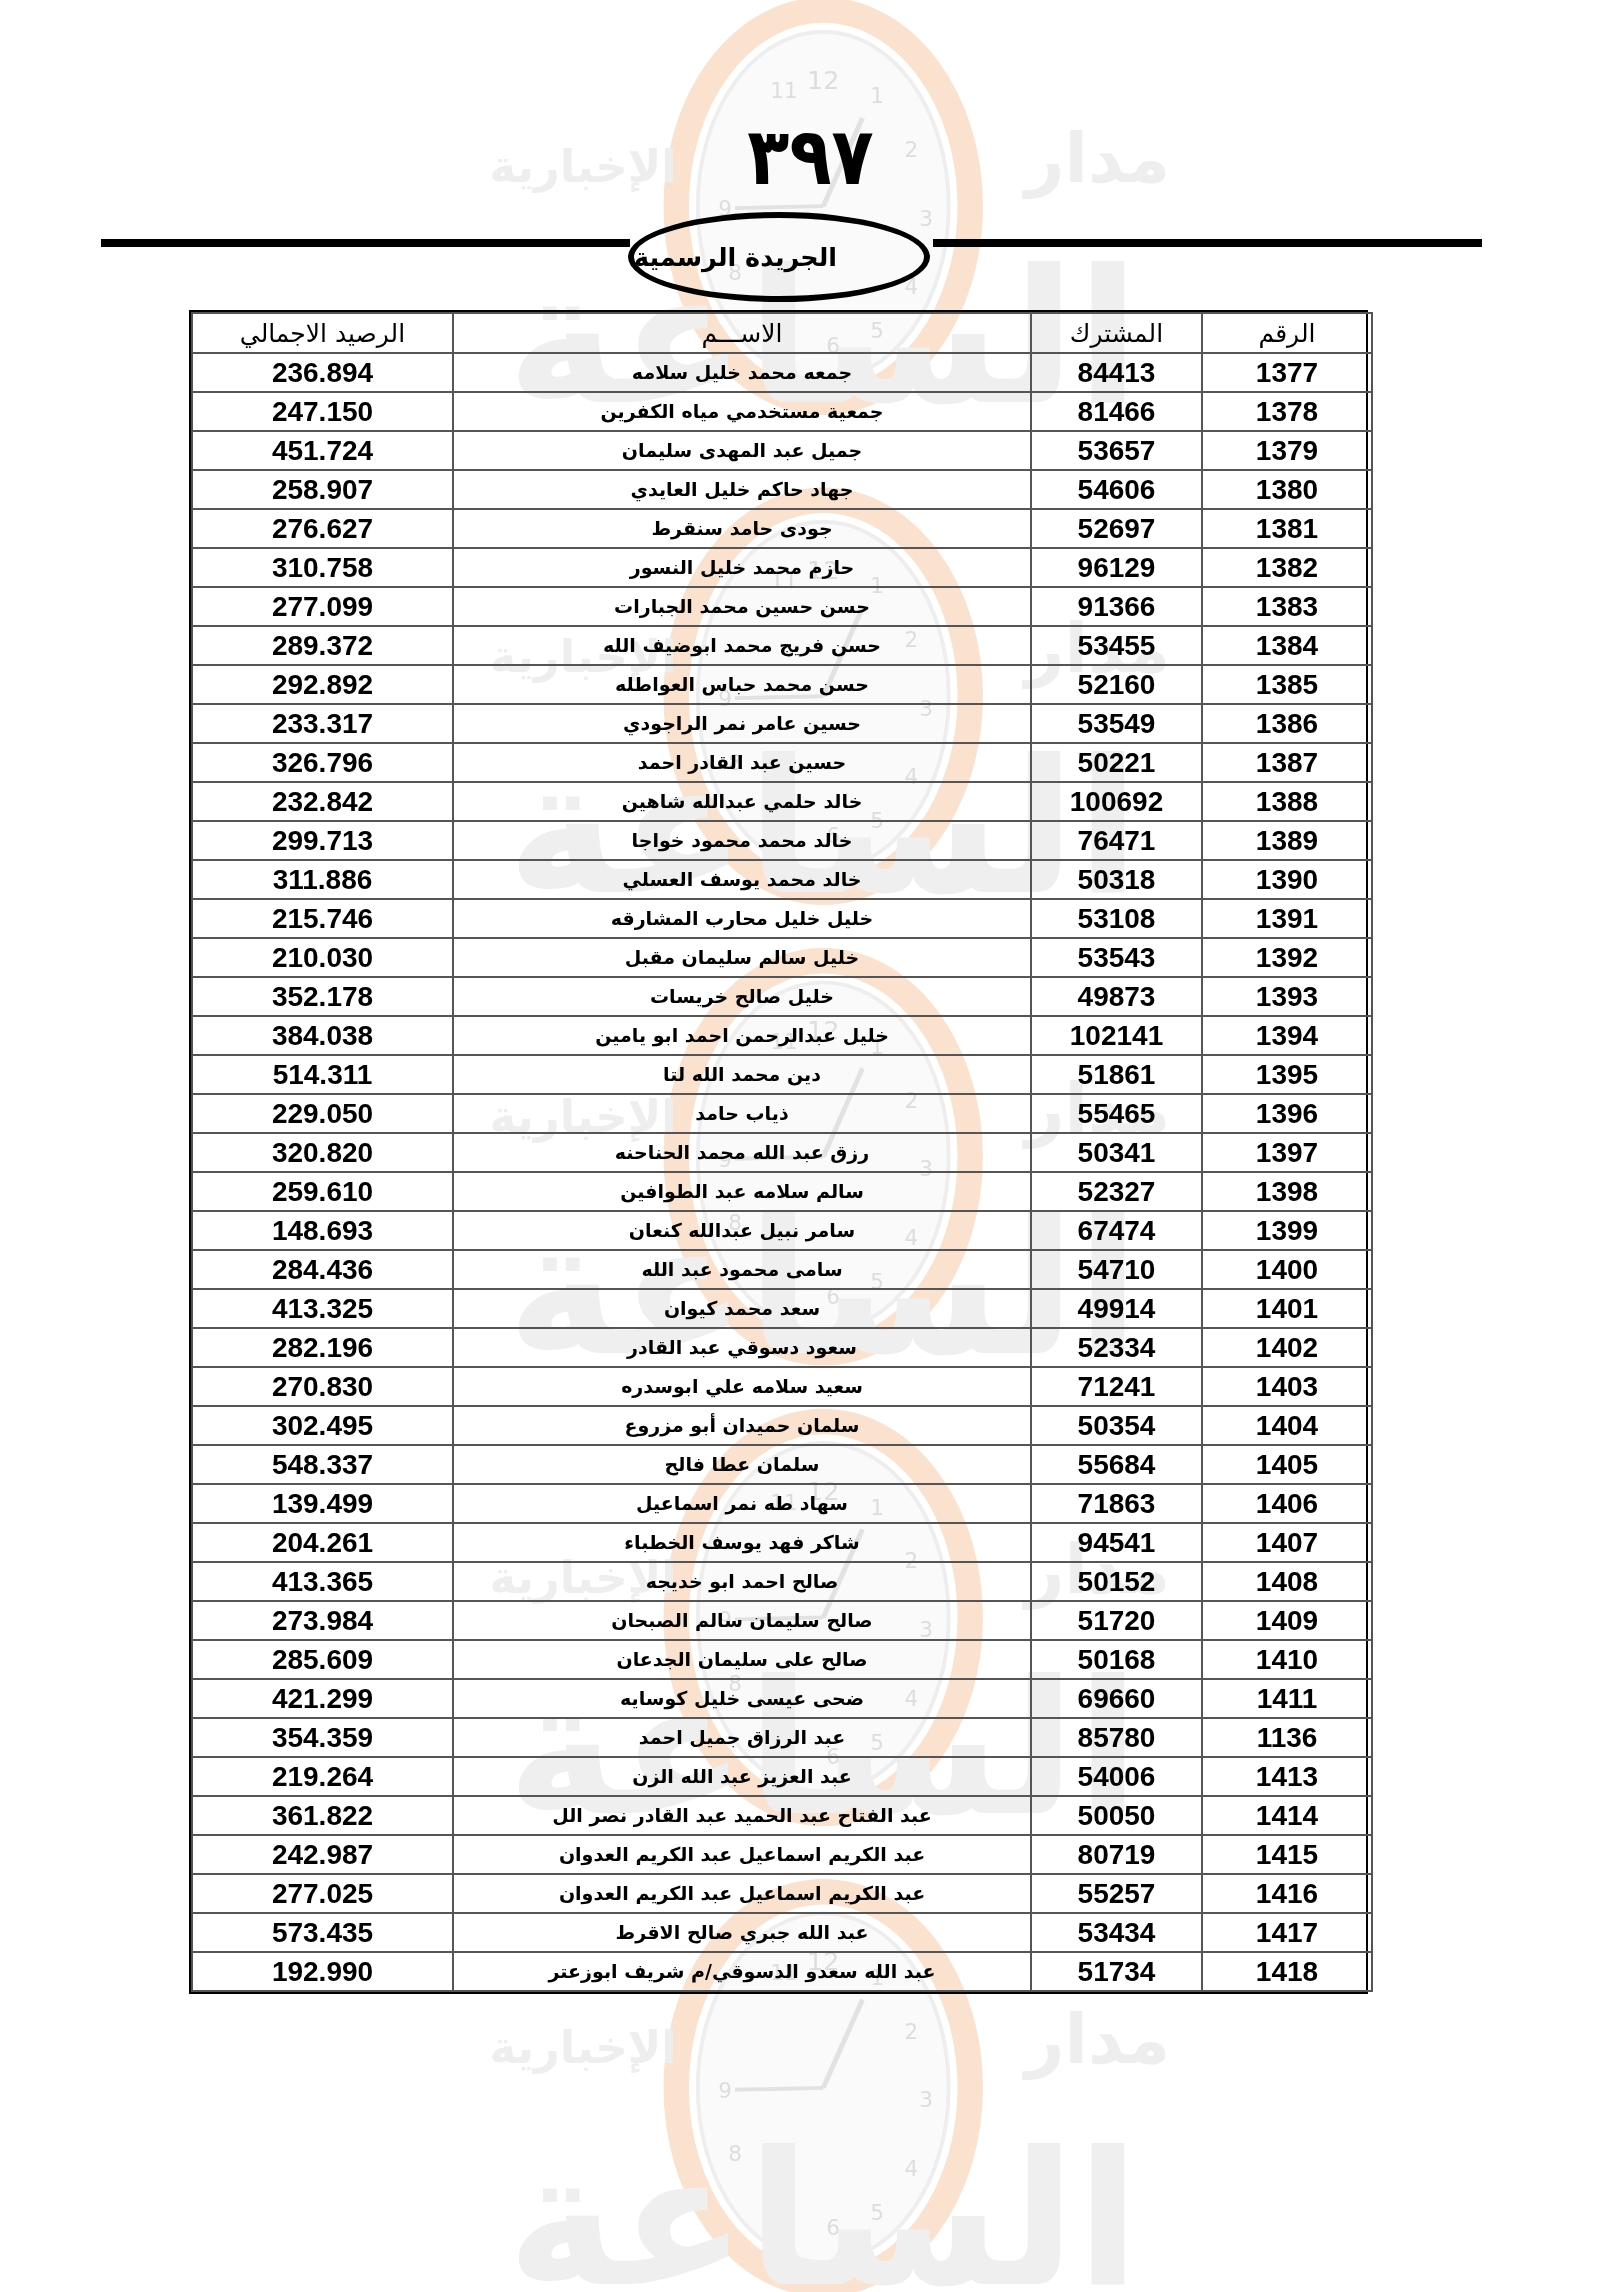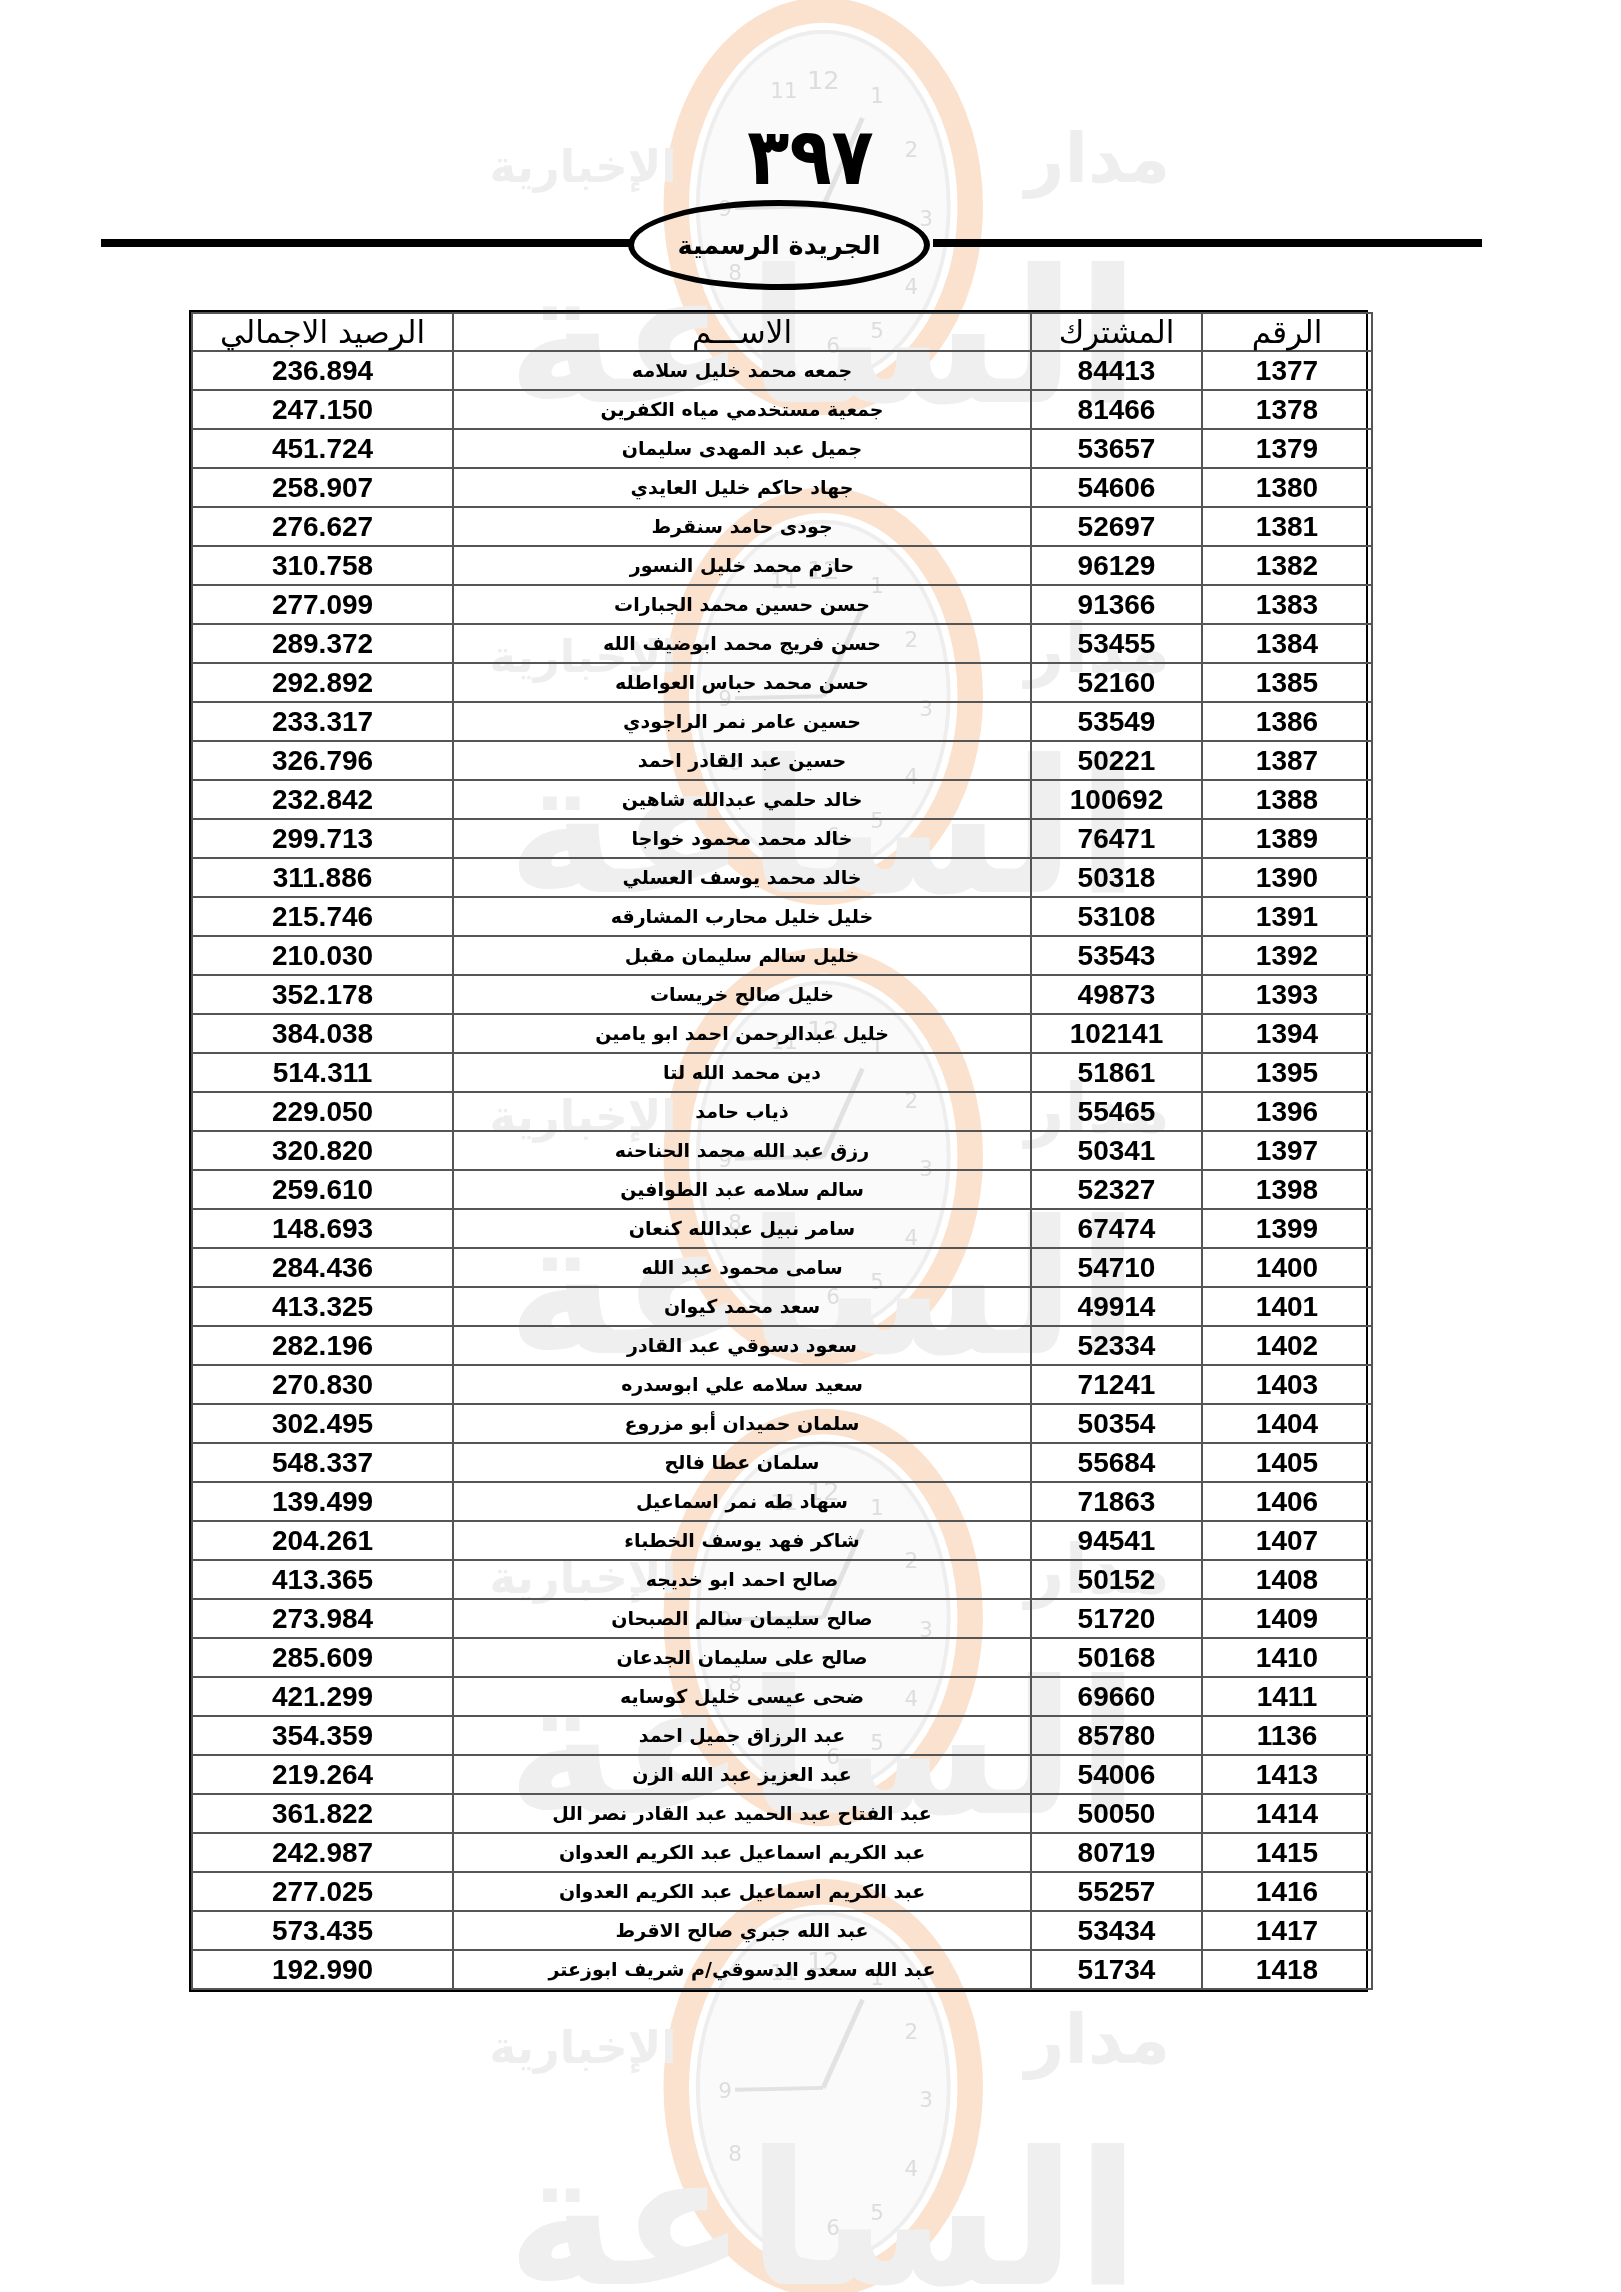--- a/index.html
+++ b/index.html
@@ -2,26 +2,26 @@
 <html><head>
 <meta charset="utf-8">
 <style>
   html, body { margin: 0; padding: 0; background: #ffffff; }
   body { width: 1621px; height: 2293px; position: relative; overflow: hidden; font-family: "Liberation Sans", "DejaVu Sans", sans-serif; }
   .watermark { position: absolute; left: 0; top: 0; width: 1621px; height: 2293px; pointer-events: none; z-index: 0; }
   .page-number { position: absolute; left: 0; width: 1621px; top: 116px; text-align: center; font-family: "DejaVu Sans", sans-serif; font-size: 69px; font-weight: bold; color: #000; z-index: 2; letter-spacing: 2px; transform: scaleY(1.15); }
   .rule { position: absolute; top: 239px; height: 7.8px; background: #000; z-index: 2; }
   .rule.left { left: 101px; width: 529px; }
   .rule.right { left: 933px; width: 549px; }
-  .ellipse { position: absolute; left: 628px; top: 200px; width: 302px; height: 90px; border: 6.9px solid #000; border-radius: 50%; box-sizing: border-box; z-index: 2; display: flex; align-items: center; justify-content: center; background: transparent; }
+  .ellipse { position: absolute; left: 628px; top: 212px; width: 302px; height: 90px; border: 6.9px solid #000; border-radius: 50%; box-sizing: border-box; z-index: 2; display: flex; align-items: center; background: transparent; }
   .ellipse span { font-family: "DejaVu Sans", sans-serif; font-weight: bold; font-size: 25.5px; color: #000; direction: rtl; }
   .table-wrap { position: absolute; left: 189px; top: 310px; width: 1179px; z-index: 2; border: 2.9px double #000; box-sizing: border-box; }
   table { border-collapse: collapse; width: 100%; direction: rtl; table-layout: fixed; }
   th, td { border: 2.9px double #555; text-align: center; padding: 0; height: 39px; box-sizing: border-box; }
-  th { font-family: "DejaVu Sans", sans-serif; font-weight: normal; font-size: 31px; color: #000; height: 32px; }
+  th { font-family: "DejaVu Sans", sans-serif; font-weight: normal; font-size: 25px; color: #000; height: 40px; }
   td { font-size: 28px; font-weight: bold; color: #000; line-height: 1; }
   td.name { font-family: "DejaVu Sans", sans-serif; font-size: 19px; direction: rtl; }
   td.num { font-family: "Liberation Sans", sans-serif; }
   col.c-no { width: 170px; }
   col.c-sub { width: 171px; }
   col.c-name { width: 578px; }
   col.c-bal { width: 261px; }
 </style>
 </head>
 <body>

